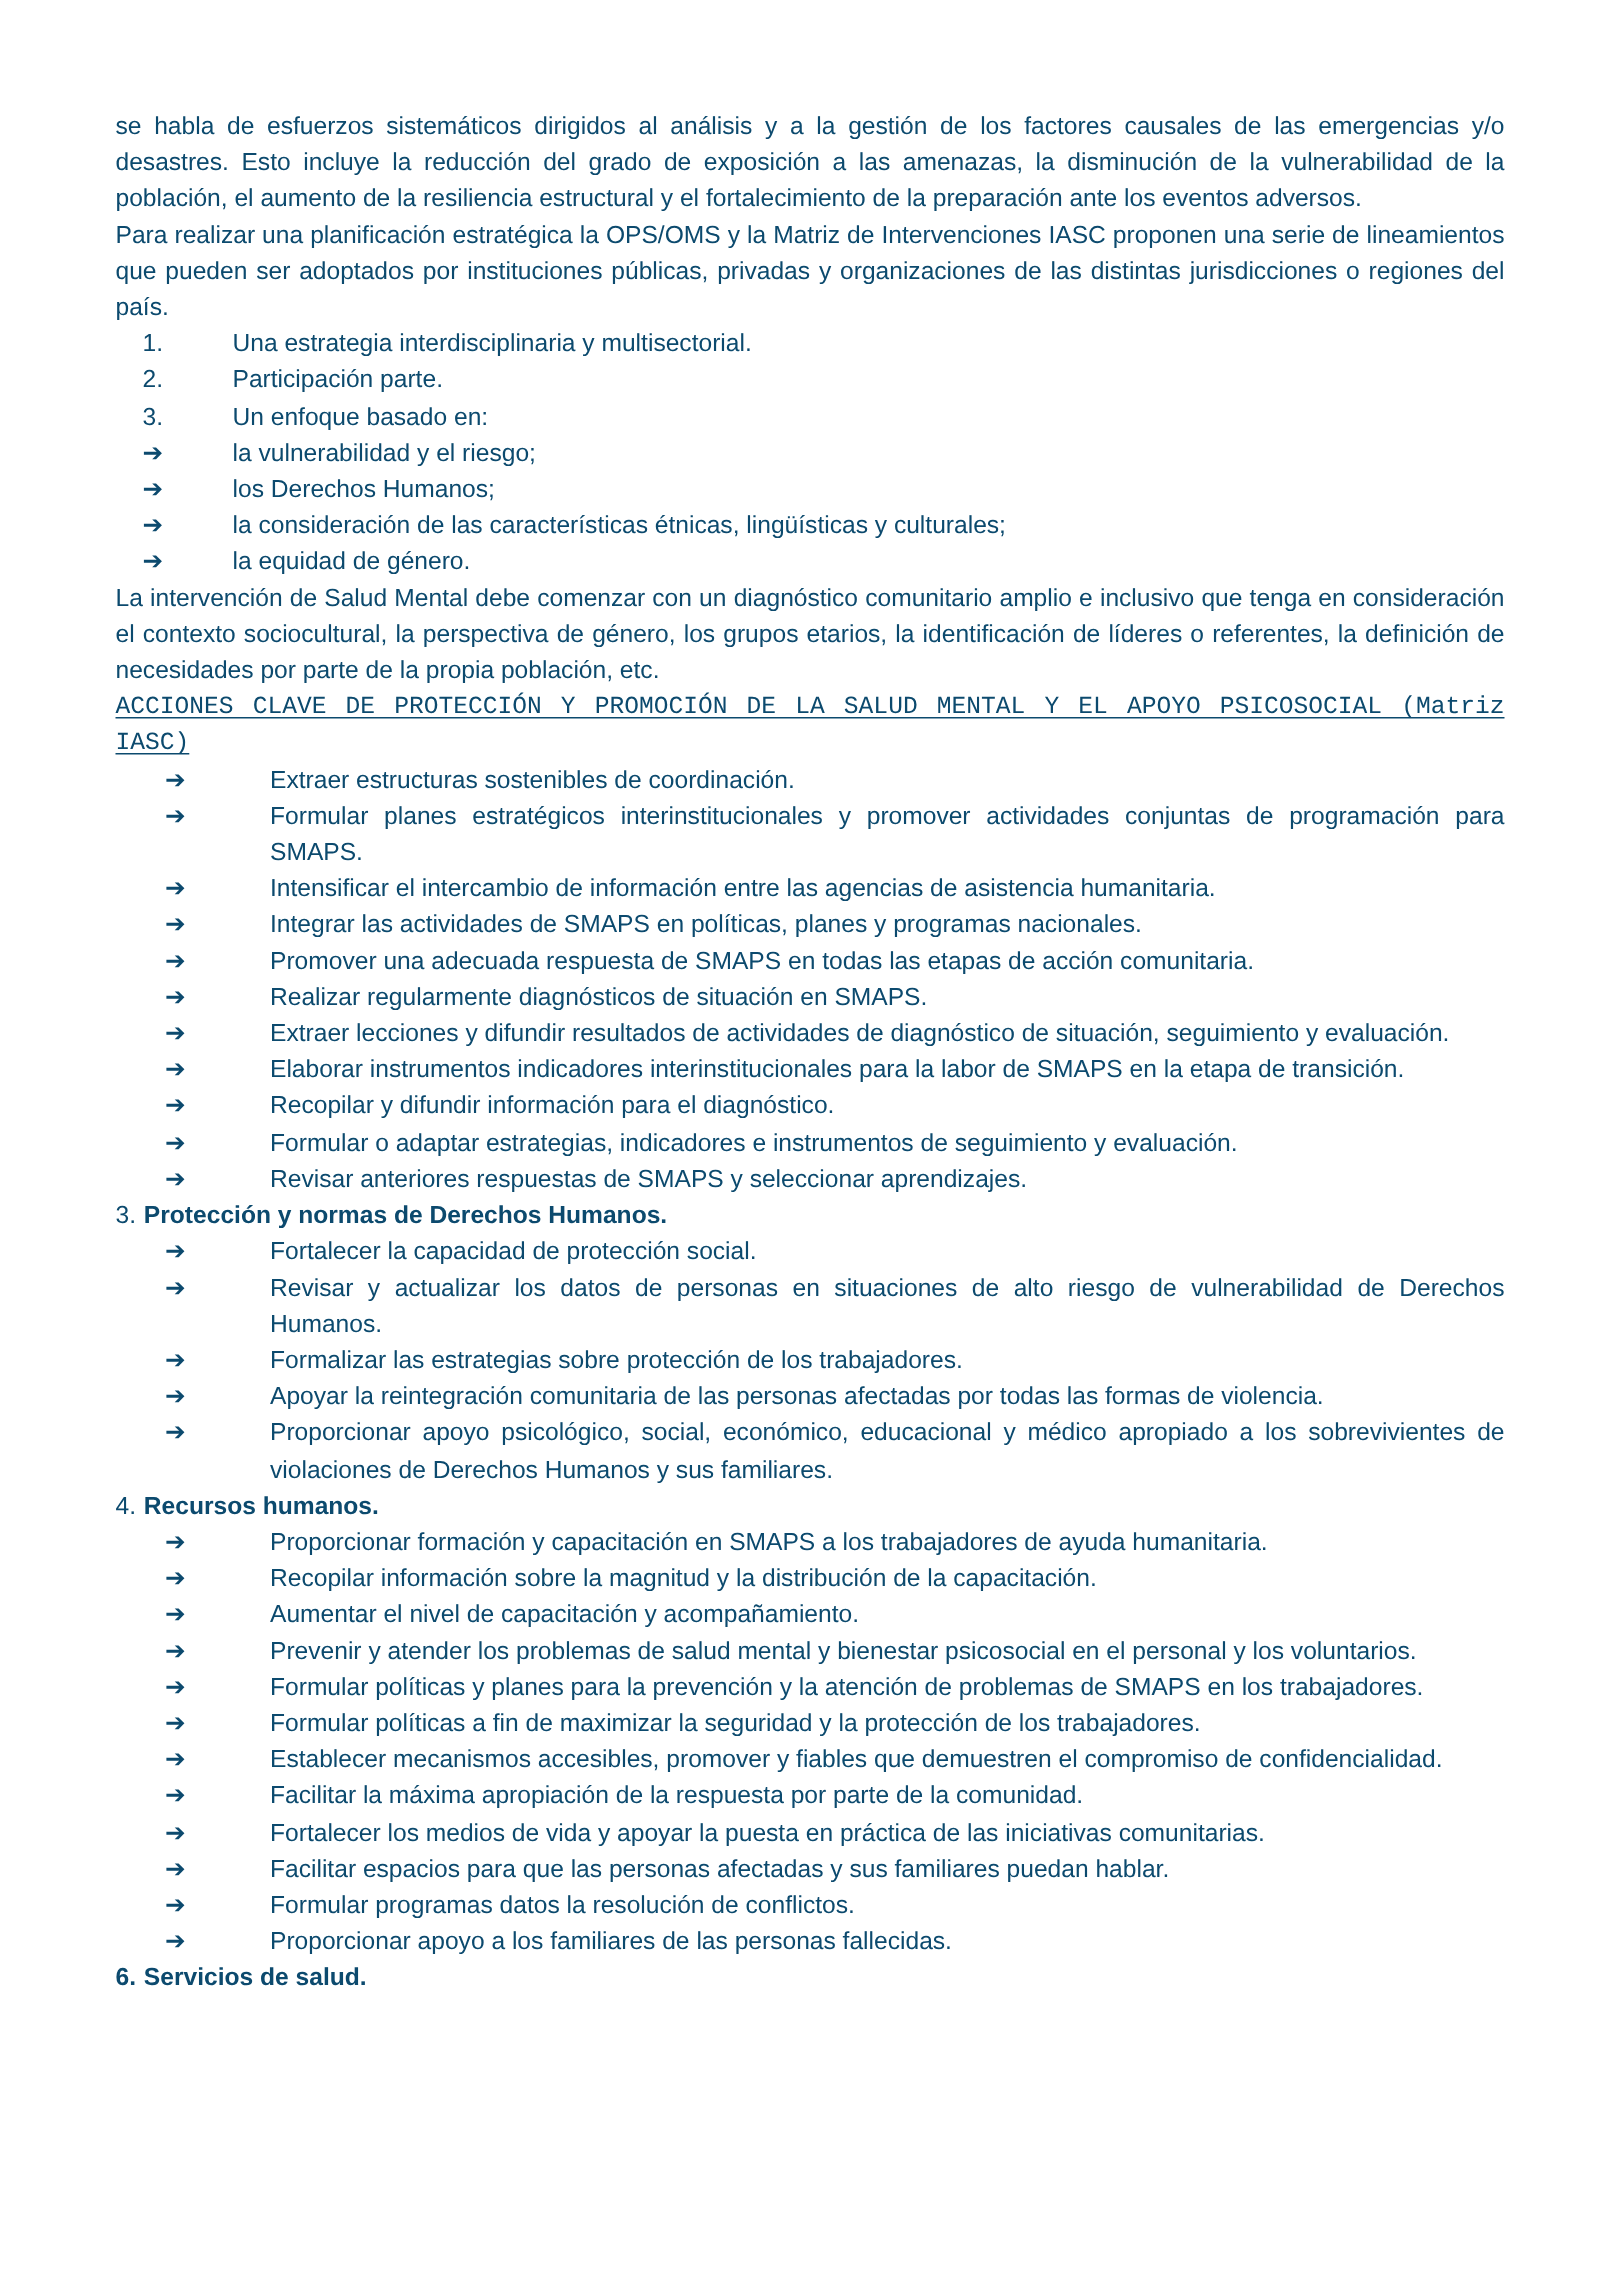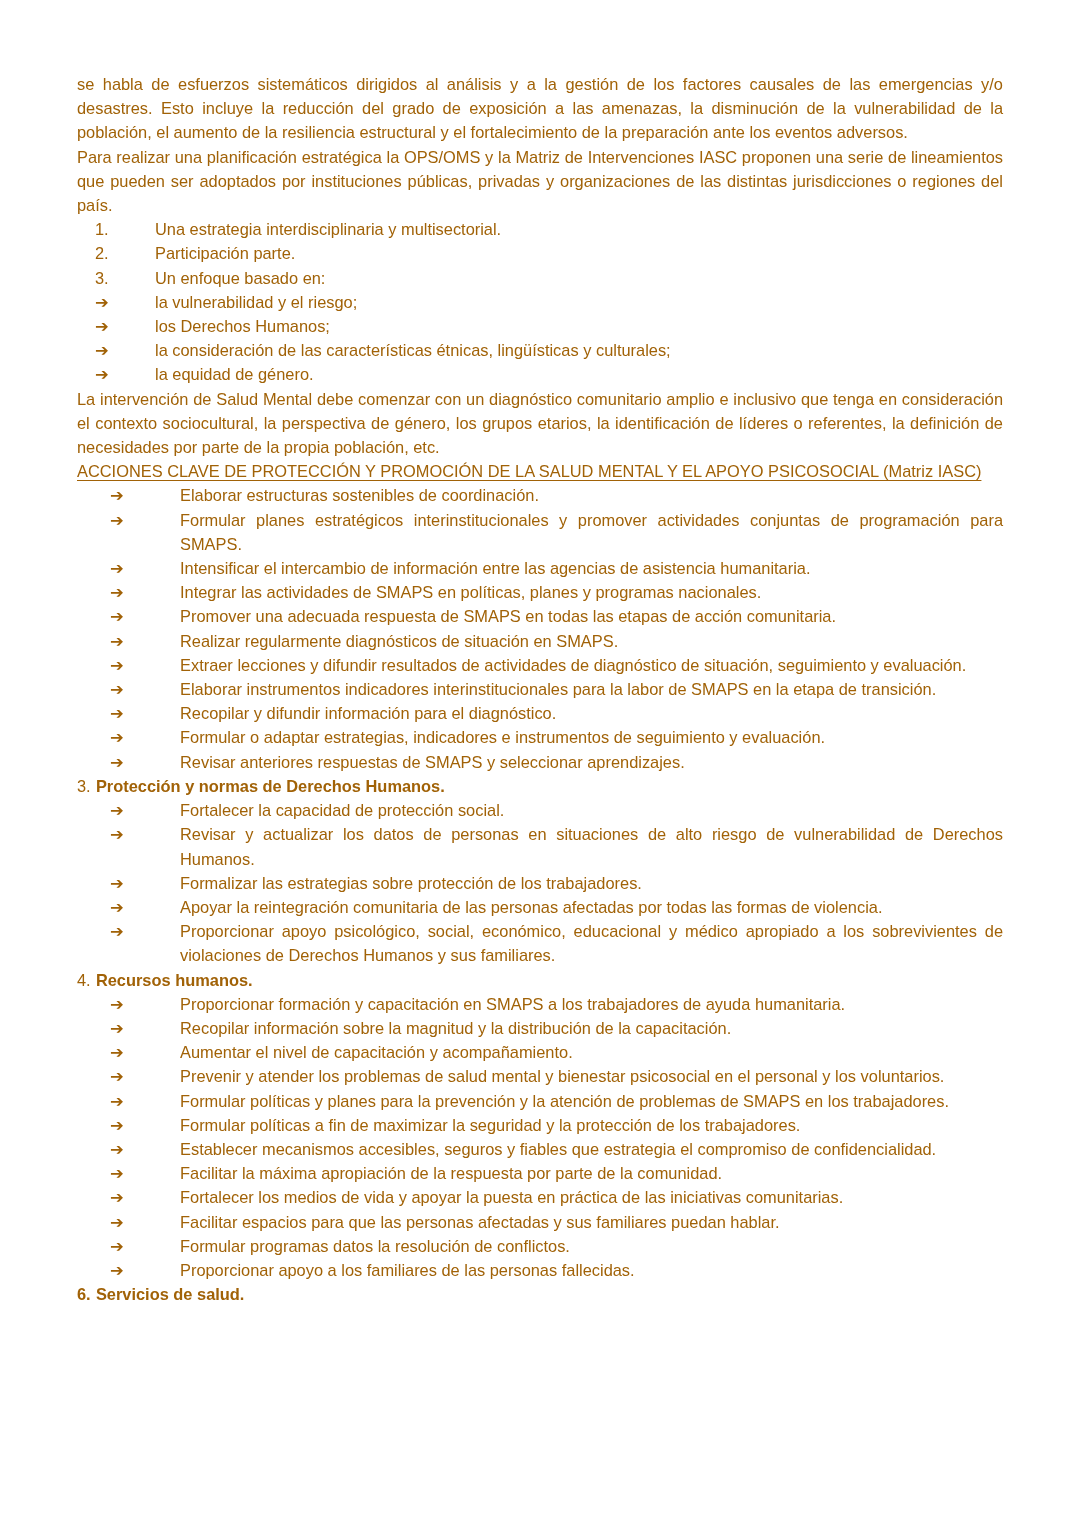--- a/index.html
+++ b/index.html
@@ -2,35 +2,36 @@
 <html lang="es"><head>
 <meta charset="utf-8">
 <style>
   html, body { margin: 0; padding: 0; background: #ffffff; }
   .page {
     position: relative;
     width: 1080px;
     height: 1498px;
     box-sizing: border-box;
     background: #ffffff;
-    color: #a16207;
+    color: #0c4a6e;
     font-family: "Liberation Sans", sans-serif;
     font-size: 16.4px;
     line-height: 24.2px;
     padding: 72px 77px 0 77px;
     overflow: hidden;
     text-align: justify;
   }
   .para { margin: 0; text-align: justify; }
   .heading-underline {
     margin: 0;
     text-align: justify;
     text-decoration: underline;
     text-decoration-thickness: 1.4px;
     text-underline-offset: 3px;
+    font-family: Liberation Mono, monospace;
   }
   .sec-head { margin: 0; text-align: left; }
   .sec-num { font-weight: 400; margin-right: 0.32em; }
   .sec-num.bold { font-weight: 700; }
   .sec-title { font-weight: 700; }
   .list { margin: 0; }
   .li { display: flex; align-items: flex-start; }
   .list-a .li { padding-left: 18px; }
   .list-a .marker { flex: 0 0 24px; }
   .list-b .li { padding-left: 33px; }
@@ -81,21 +82,21 @@
     </div>
   </div>
 
   <p class="para">La intervención de Salud Mental debe comenzar con un diagnóstico comunitario amplio e inclusivo que tenga en consideración el contexto sociocultural, la perspectiva de género, los grupos etarios, la identificación de líderes o referentes, la definición de necesidades por parte de la propia población, etc.</p>
 
   <p class="heading-underline">ACCIONES CLAVE DE PROTECCIÓN Y PROMOCIÓN DE LA SALUD MENTAL Y EL APOYO PSICOSOCIAL (Matriz IASC)</p>
 
   <div class="list list-b">
     <div class="li">
       <span class="marker">➔</span>
-      <span class="txt">Elaborar estructuras sostenibles de coordinación.</span>
+      <span class="txt">Extraer estructuras sostenibles de coordinación.</span>
     </div>
     <div class="li">
       <span class="marker">➔</span>
       <span class="txt">Formular planes estratégicos interinstitucionales y promover actividades conjuntas de programación para SMAPS.</span>
     </div>
     <div class="li">
       <span class="marker">➔</span>
       <span class="txt">Intensificar el intercambio de información entre las agencias de asistencia humanitaria.</span>
     </div>
     <div class="li">
@@ -184,21 +185,21 @@
     <div class="li">
       <span class="marker">➔</span>
       <span class="txt">Formular políticas y planes para la prevención y la atención de problemas de SMAPS en los trabajadores.</span>
     </div>
     <div class="li">
       <span class="marker">➔</span>
       <span class="txt">Formular políticas a fin de maximizar la seguridad y la protección de los trabajadores.</span>
     </div>
     <div class="li">
       <span class="marker">➔</span>
-      <span class="txt">Establecer mecanismos accesibles, seguros y fiables que estrategia el compromiso de confidencialidad.</span>
+      <span class="txt">Establecer mecanismos accesibles, promover y fiables que demuestren el compromiso de confidencialidad.</span>
     </div>
   </div>
 
   <div class="list list-b">
     <div class="li">
       <span class="marker">➔</span>
       <span class="txt">Facilitar la máxima apropiación de la respuesta por parte de la comunidad.</span>
     </div>
     <div class="li">
       <span class="marker">➔</span>

